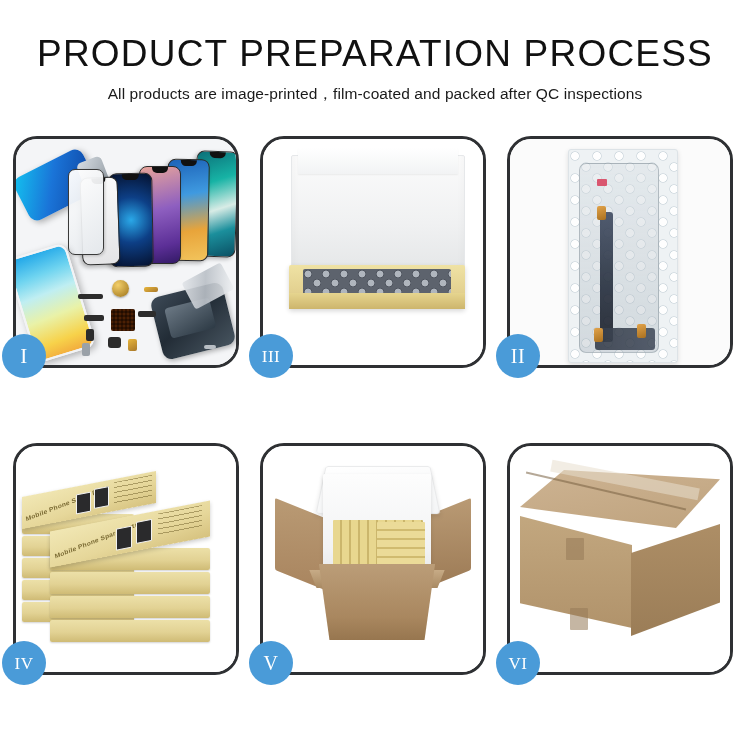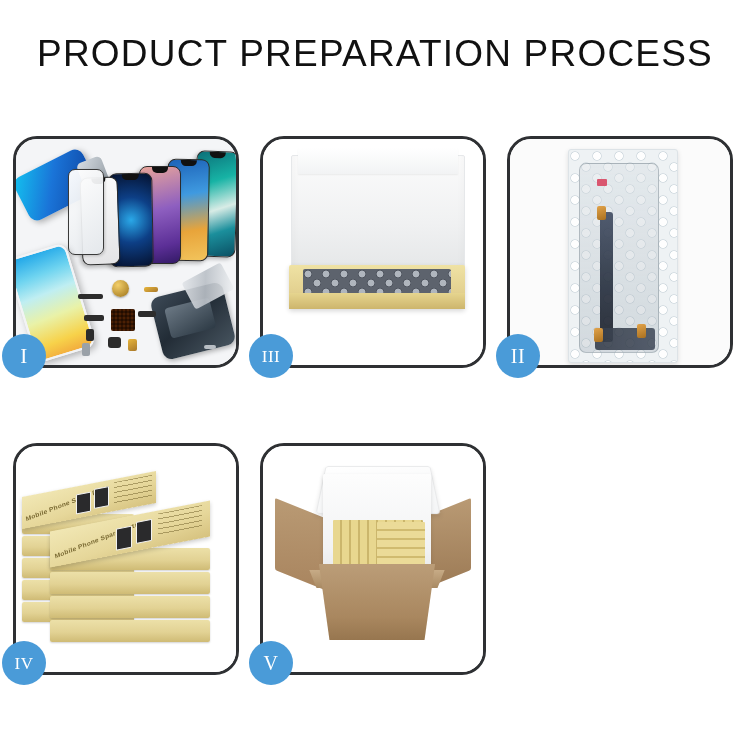--- a/index.html
+++ b/index.html
@@ -351,20 +351,21 @@
     background: rgba(150,122,88,.55); border-radius:1px;
   }
 </style>
 </head>
 <body>
 
 <div id="page">
 
   <div class="header">
     <h1 class="title">PRODUCT PREPARATION PROCESS</h1>
+    <p class="subtitle">All products are image-printed，film-coated and packed after QC inspections</p>
   </div>
 
   <div class="grid">
 
     <div class="panel">
       <div class="panel-inner p1">
         <div class="blue-phone"></div>
         <div class="phone-fan">
           <div class="fanphone fp5">
               <span class="notch"></span>
@@ -478,15 +479,29 @@
         <div class="yellow-rows"></div>
         <div class="yellow-rows2"></div>
         <div class="carton-rim"></div>
         <div class="carton-body"></div>
       </div>
       <div class="badge">
         <span>V</span>
       </div>
     </div>
 
+    <div class="panel">
+      <div class="panel-inner p6">
+        <div class="c6-top"></div>
+        <div class="c6-front"></div>
+        <div class="c6-side"></div>
+        <div class="c6-seam"></div>
+        <div class="c6-tape"></div>
+        <div class="c6-tab" style="left:56px;top:92px;"></div>
+        <div class="c6-tab" style="left:60px;top:162px;"></div>
+      </div>
+      <div class="badge wide">
+        <span>VI</span>
+      </div>
+    </div>
 
   </div>
 </div>
 
 </body></html>

